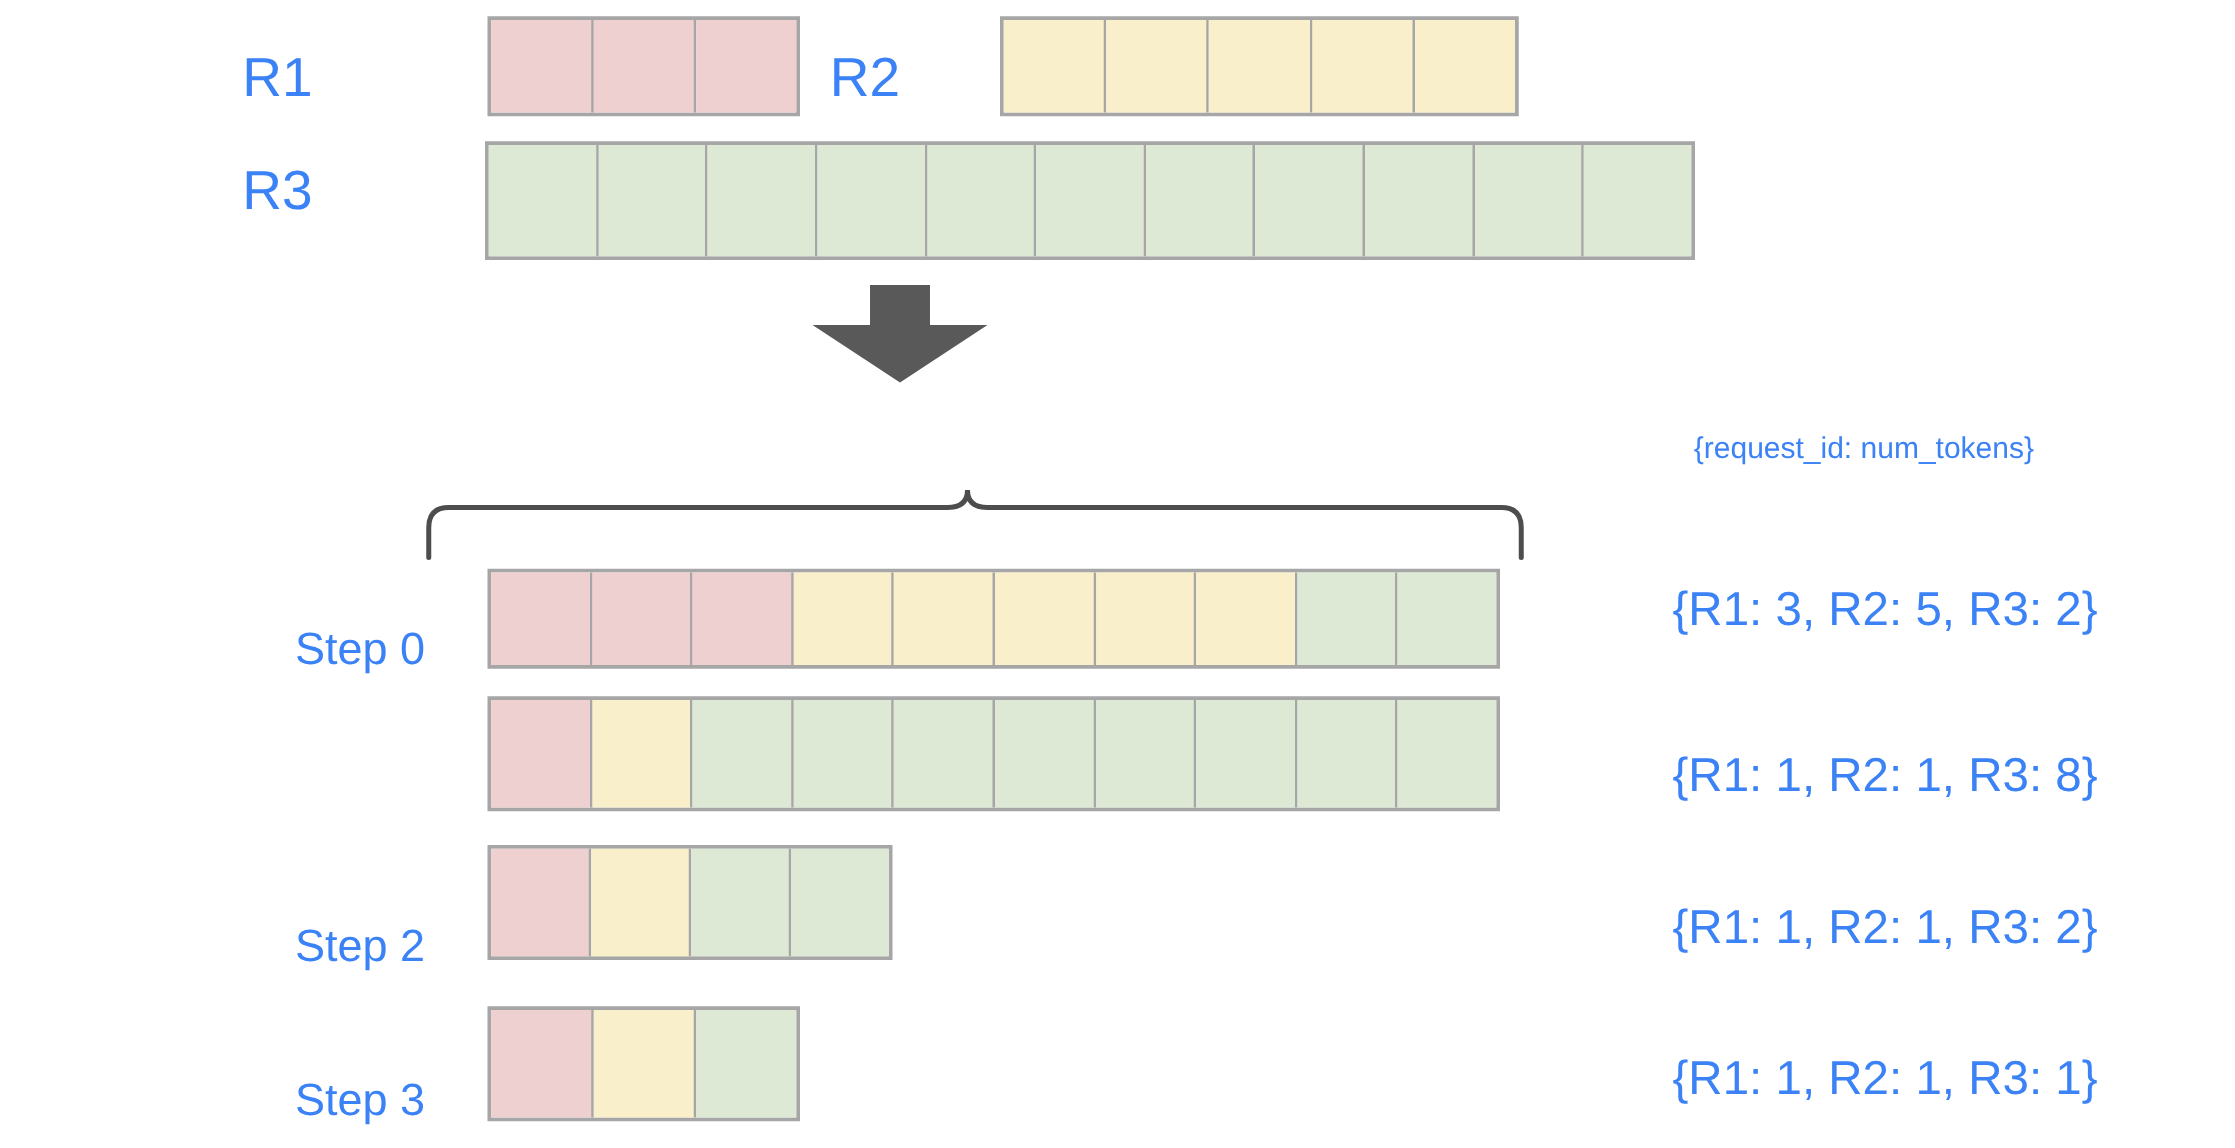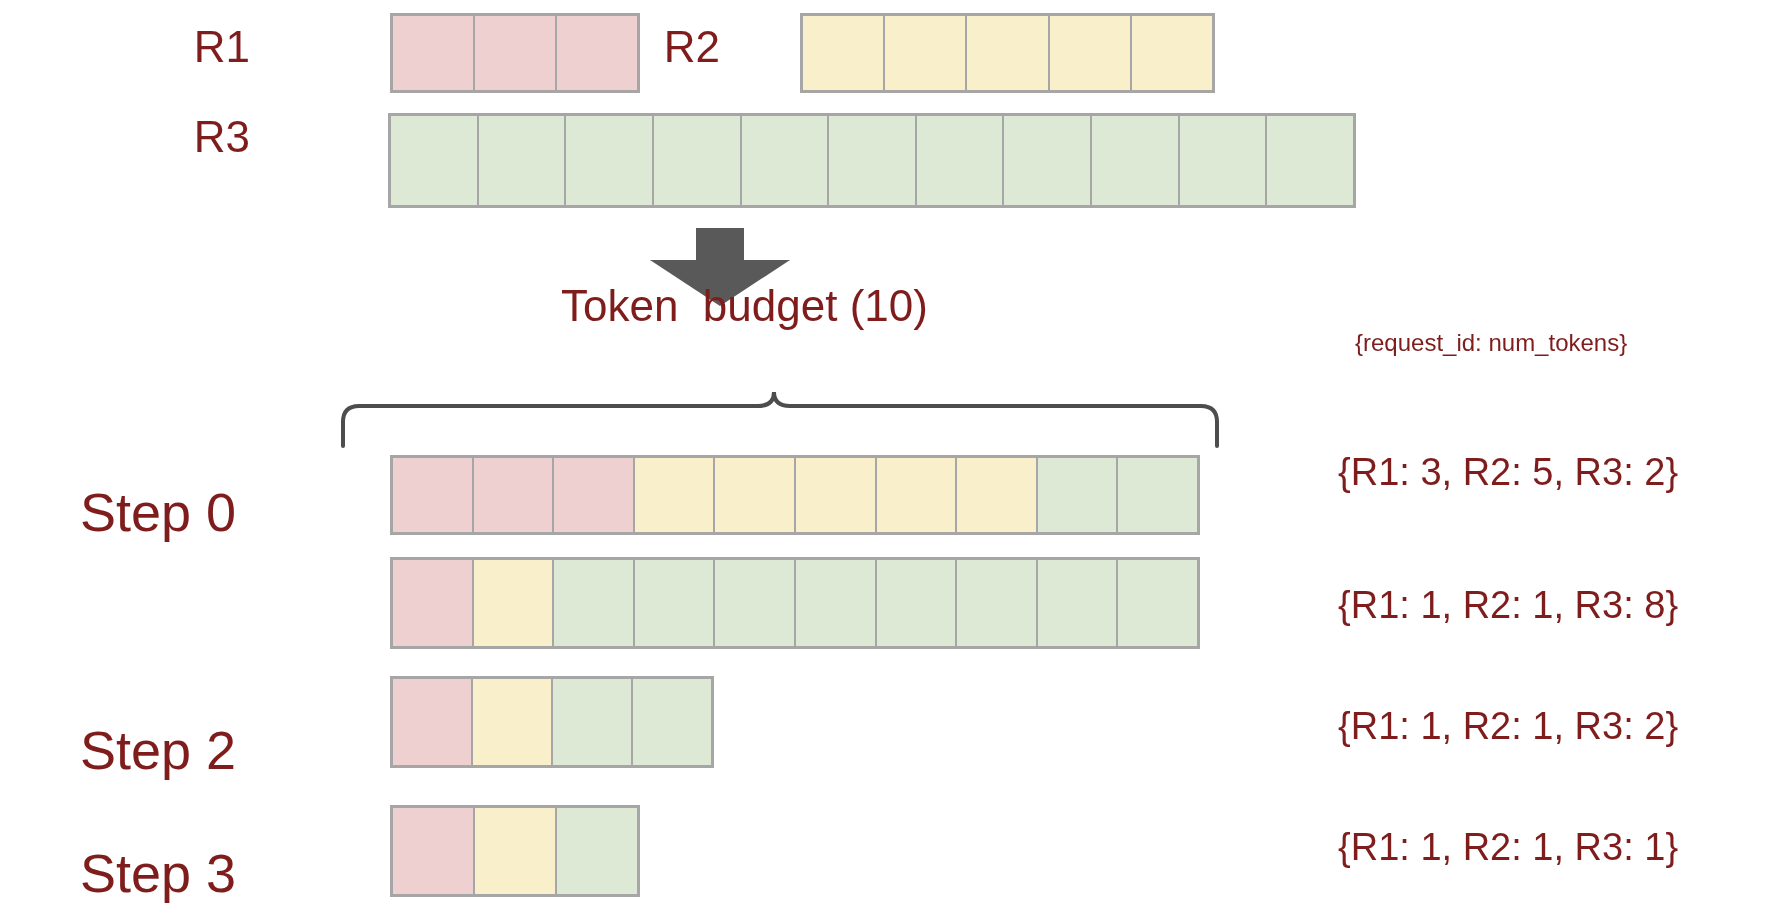--- a/index.html
+++ b/index.html
@@ -17,41 +17,42 @@
     width: 1788px;
     height: 918px;
     background: #ffffff;
     overflow: hidden;
   }
   .abs { position: absolute; }
 
   
   .label {
     font-family: "Liberation Sans", sans-serif;
-    color: #7f1d1d;
+    color: #3b82f6;
     white-space: pre;
     line-height: 1;
+    margin-top: 16px;
   }
   .lbl-prompts {
     font-size: 47px;
     left: 8px;
     top: 72px;
   }
   .lbl-req {
     font-size: 44px;
     text-align: right;
     width: 120px;
   }
   .lbl-r1 { left: 130px; top: 25px; }
   .lbl-r2 { left: 600px; top: 25px; }
   .lbl-r3 { left: 130px; top: 115px; }
 
   .lbl-step {
-    font-size: 54px;
-    text-align: left;
+    font-size: 36px;
+    text-align: right;
     width: 260px;
     left: 80px;
   }
 
   .lbl-token-budget {
     font-size: 44px;
     left: 561px;
     top: 284px;
   }
 
@@ -135,21 +136,20 @@
       <div class="cell c-green" style="flex: 1 1 0px;"></div>
       <div class="cell c-green" style="flex: 1 1 0px;"></div>
     </div>
 
   <div class="abs arrow-wrap">
     <svg width="160" height="80" viewBox="0 0 160 80" aria-hidden="true">
       <polygon points="56,0 104,0 104,32 150,32 80,78 10,32 56,32" fill="#595959"></polygon>
     </svg>
   </div>
 
-  <div class="abs label lbl-token-budget">Token  budget (10)</div>
 
   <div class="abs brace-wrap">
     <svg width="880" height="60" viewBox="0 0 880 60" aria-hidden="true">
       <path d="M3,58 L3,34 Q3,18 19,18 L418,18 Q434,18 434,4 Q434,18 450,18 L861,18 Q877,18 877,34 L877,58" fill="none" stroke="#4d4d4d" stroke-width="4" stroke-linecap="round"></path>
     </svg>
   </div>
 
   <div class="abs label lbl-step" style="top:485px;">Step 0</div>
   <div class="row" id="step-row-0" style="left:390px; top:455px; width:810px; height:80px;">
       <div class="cell c-pink" style="flex: 1 1 0px;"></div>

